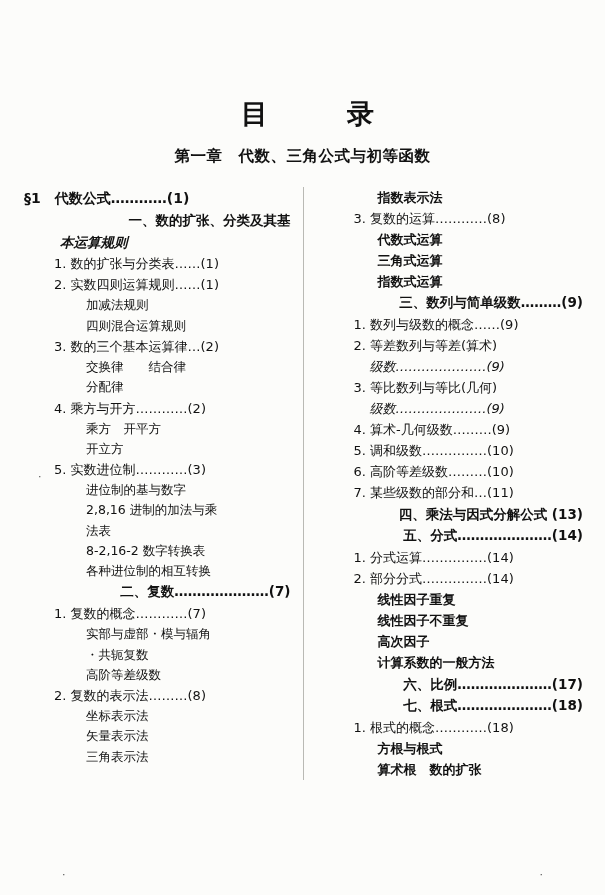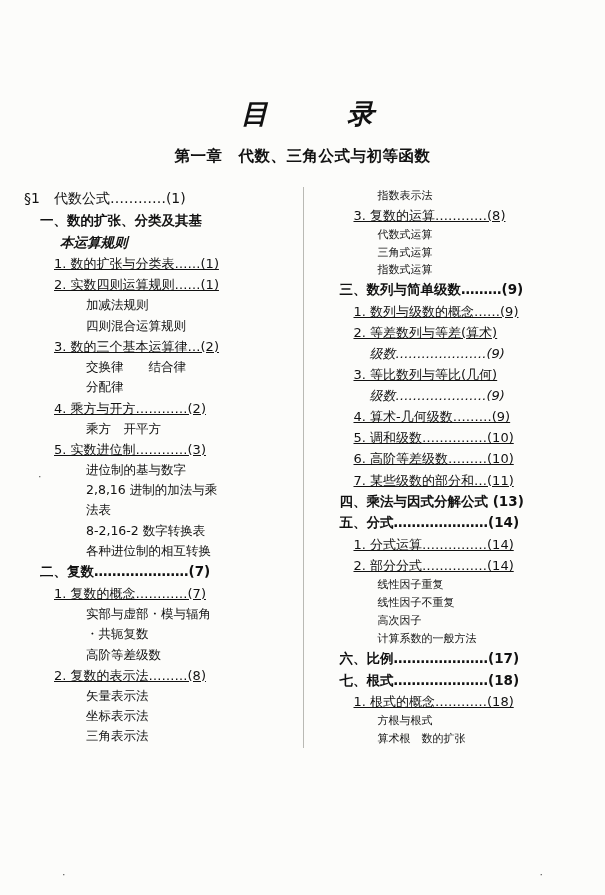--- a/index.html
+++ b/index.html
@@ -23,21 +23,20 @@
     background: #fcfcfa;
   }
   .page-title {
     text-align: center;
     font-size: 27px;
     font-weight: bold;
     letter-spacing: 26px;
     padding-left: 36px;
     margin-top: 96px;
     font-family: "DejaVu Sans", "Liberation Sans", sans-serif;
-    font-style: italic;
   }
   .chapter-title {
     text-align: center;
     font-size: 15.5px;
     font-weight: bold;
     margin-top: 14px;
     letter-spacing: 0.5px;
   }
   .columns {
     display: flex;
@@ -55,50 +54,51 @@
   }
   .col-right {
     padding-left: 20px;
   }
   .entry {
     font-size: 13px;
     line-height: 1.62;
     white-space: nowrap;
   }
   .lvl-sec {
-    font-weight: normal;
+    font-weight: bold;
     font-size: 14px;
     padding-left: 0;
   }
   .lvl-1 {
     font-weight: bold;
     font-size: 13.5px;
     padding-left: 16px;
+    text-align: right;
   }
   .lvl-1b {
     font-weight: bold;
     font-size: 13.5px;
     padding-left: 36px;
     font-style: italic;
   }
   .lvl-2 {
     padding-left: 30px;
-    text-decoration: underline;
   }
   .lvl-2b {
     padding-left: 46px;
     font-style: italic;
   }
   .lvl-3 {
     padding-left: 62px;
     font-size: 12.5px;
   }
   .lvl-3r {
     padding-left: 54px;
-    font-size: 11px;
+    font-size: 13px;
+    font-weight: bold;
   }
   .corner-mark {
     position: absolute;
     font-size: 11px;
     color: #555;
   }
   .mark-left { left: 38px; top: 470px; }
   .mark-bottom { left: 62px; top: 868px; }
   .mark-bottom-r { right: 62px; top: 868px; }
 </style>
@@ -118,34 +118,35 @@
       <div class="entry lvl-1b">本运算规则</div>
       <div class="entry lvl-2">1. 数的扩张与分类表……(1)</div>
       <div class="entry lvl-2">2. 实数四则运算规则……(1)</div>
       <div class="entry lvl-3">加减法规则</div>
       <div class="entry lvl-3">四则混合运算规则</div>
       <div class="entry lvl-2">3. 数的三个基本运算律…(2)</div>
       <div class="entry lvl-3">交换律　　结合律</div>
       <div class="entry lvl-3">分配律</div>
       <div class="entry lvl-2">4. 乘方与开方…………(2)</div>
       <div class="entry lvl-3">乘方　开平方</div>
+      <div class="entry lvl-3">开立方</div>
       <div class="entry lvl-2">5. 实数进位制…………(3)</div>
       <div class="entry lvl-3">进位制的基与数字</div>
       <div class="entry lvl-3">2,8,16 进制的加法与乘</div>
       <div class="entry lvl-3">法表</div>
       <div class="entry lvl-3">8-2,16-2 数字转换表</div>
       <div class="entry lvl-3">各种进位制的相互转换</div>
       <div class="entry lvl-1">二、复数…………………(7)</div>
       <div class="entry lvl-2">1. 复数的概念…………(7)</div>
       <div class="entry lvl-3">实部与虚部・模与辐角</div>
       <div class="entry lvl-3">・共轭复数</div>
       <div class="entry lvl-3">高阶等差级数</div>
       <div class="entry lvl-2">2. 复数的表示法………(8)</div>
+      <div class="entry lvl-3">坐标表示法</div>
       <div class="entry lvl-3">矢量表示法</div>
-      <div class="entry lvl-3">坐标表示法</div>
       <div class="entry lvl-3">三角表示法</div>
     </div>
 
     <div class="col col-right">
       <div class="entry lvl-3r">指数表示法</div>
       <div class="entry lvl-2">3. 复数的运算…………(8)</div>
       <div class="entry lvl-3r">代数式运算</div>
       <div class="entry lvl-3r">三角式运算</div>
       <div class="entry lvl-3r">指数式运算</div>
       <div class="entry lvl-1">三、数列与简单级数………(9)</div>

